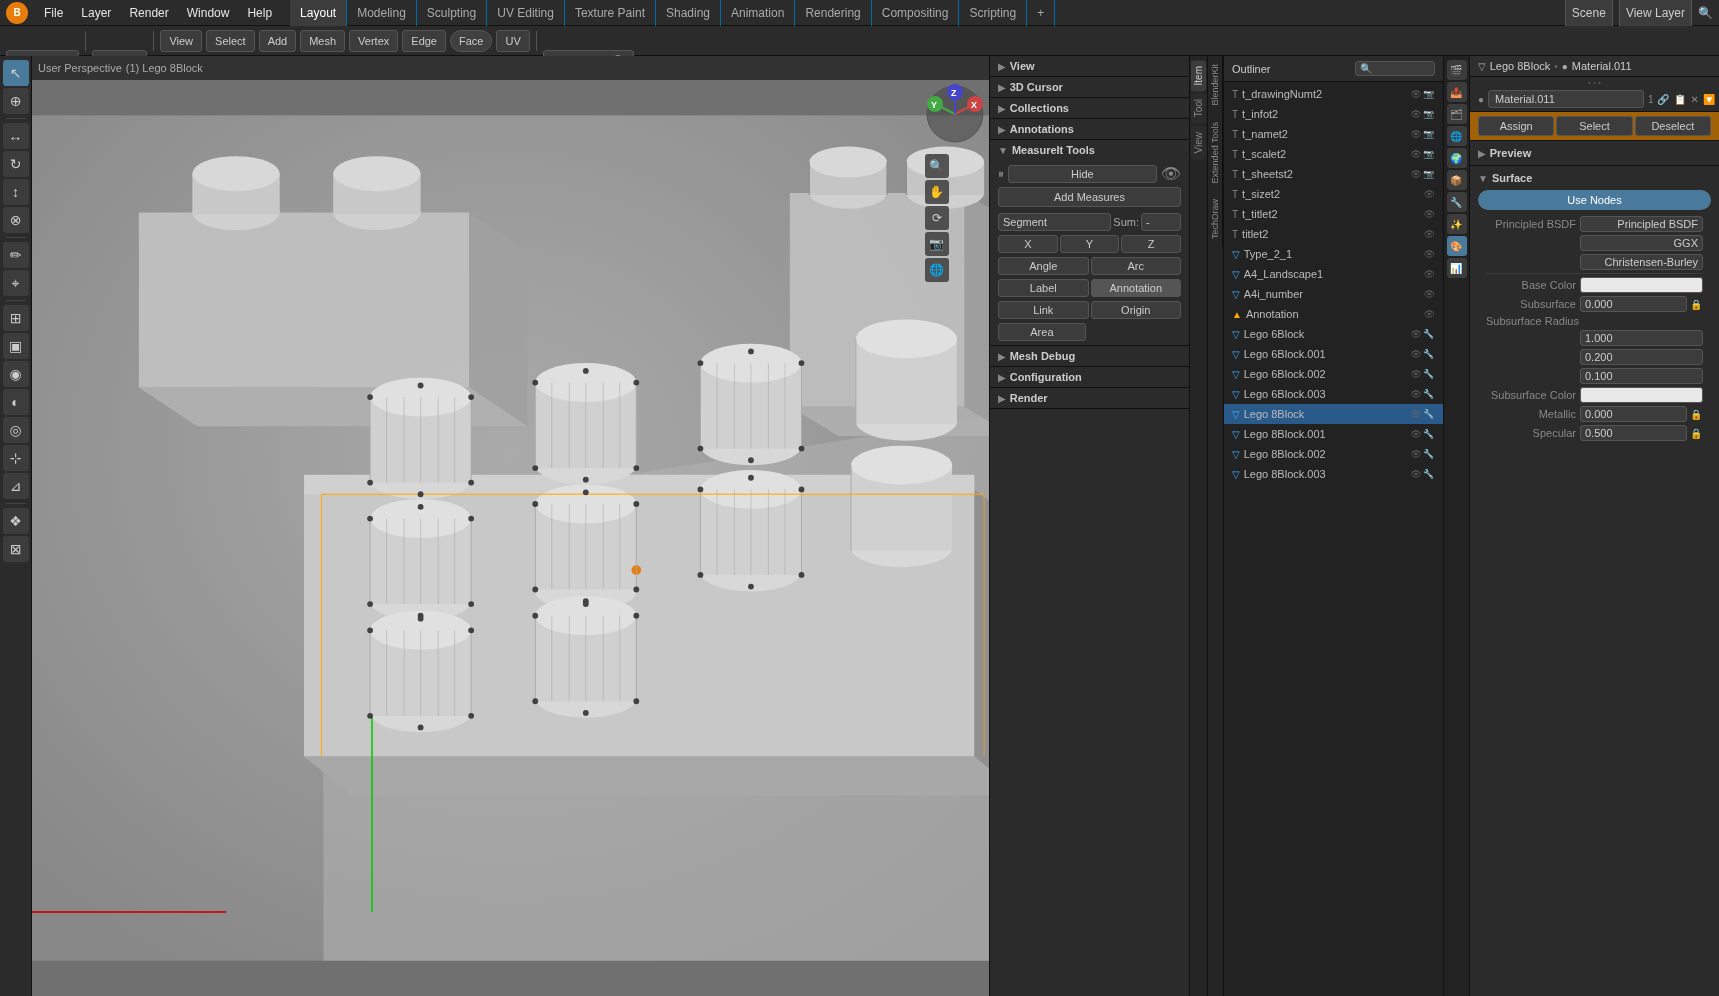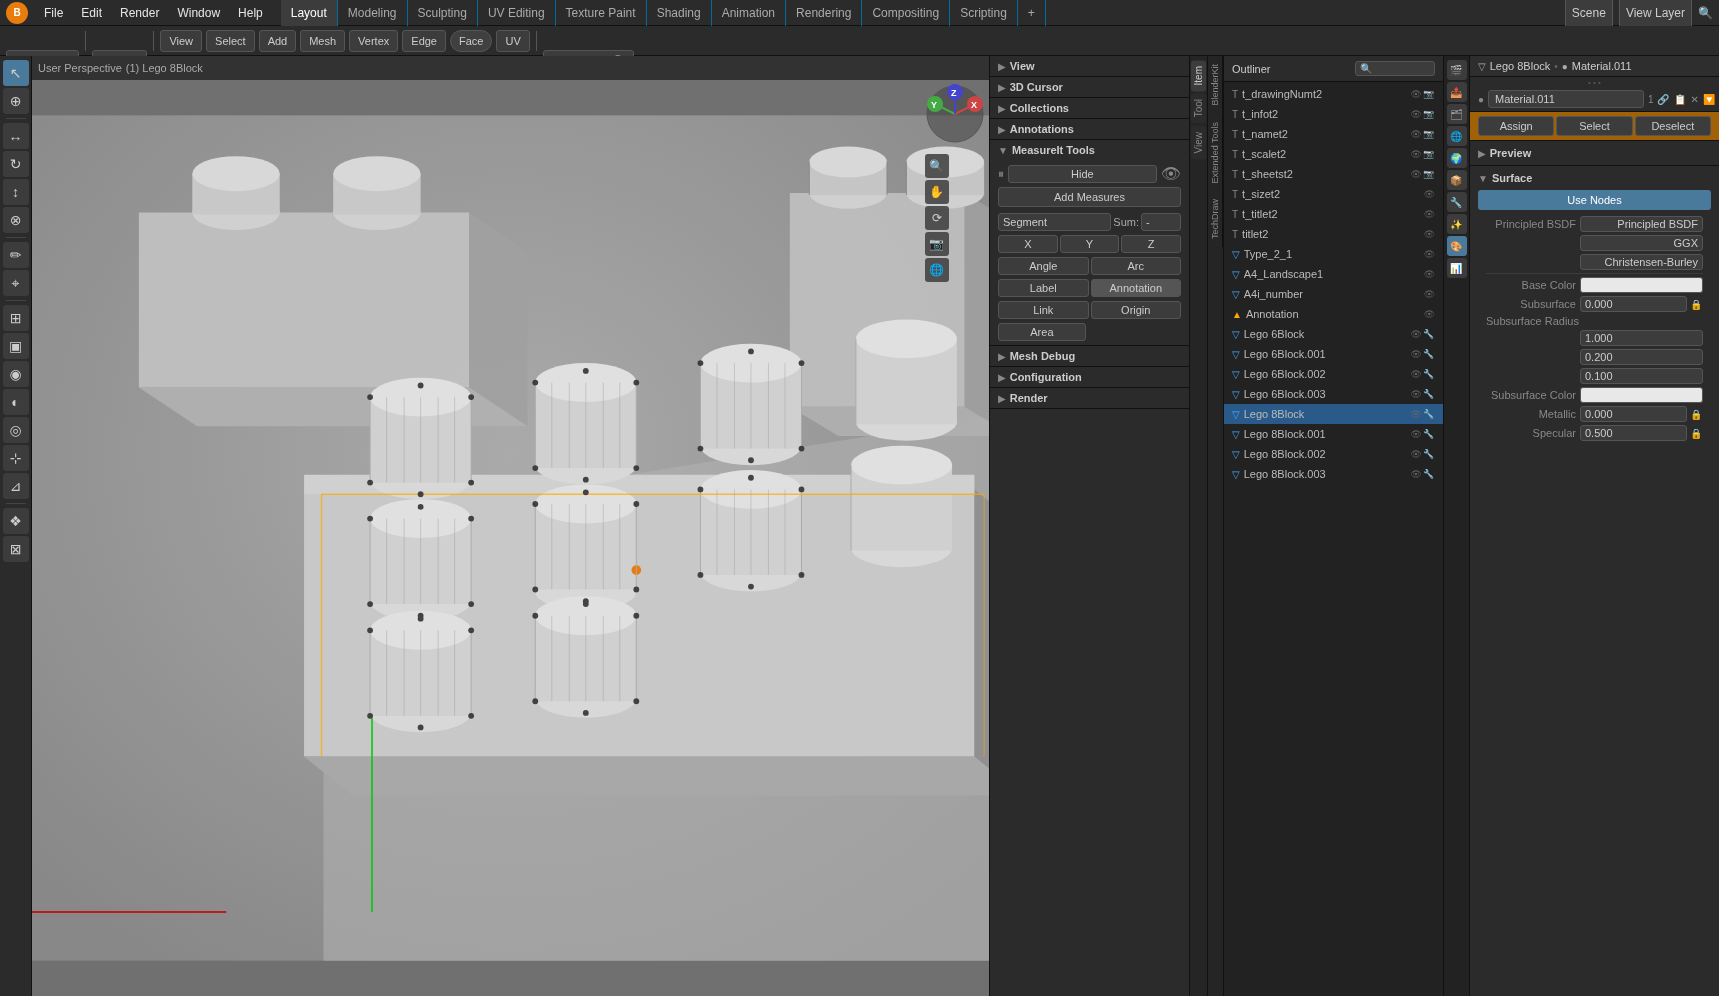--- a/index.html
+++ b/index.html
@@ -526,21 +526,21 @@
       font-size: 11px;
       color: #ccc;
       font-weight: 600;
     }
     .use-nodes-btn {
       width: 100%;
       background: #4a7a9b;
       border: none;
       color: #fff;
       padding: 4px;
-      border-radius: 3px;
+      border-radius: 10px;
       cursor: pointer;
       font-size: 11px;
       text-align: center;
       margin-bottom: 6px;
     }
 
     
     .prop-row {
       display: flex;
       align-items: center;
@@ -644,21 +644,21 @@
       border-top: 1px solid #3c3c3c;
       margin: 3px 8px;
     }
   </style>
 </head>
 <body>
 
 <div class="top-menu-bar">
   <div class="menu-logo">B</div>
   <div class="menu-item">File</div>
-  <div class="menu-item">Edit</div>
+  <div class="menu-item">Layer</div>
   <div class="menu-item">Render</div>
   <div class="menu-item">Window</div>
   <div class="menu-item">Help</div>
   <div class="workspace-tabs">
     <div class="workspace-tab active">Layout</div>
     <div class="workspace-tab">Modeling</div>
     <div class="workspace-tab">Sculpting</div>
     <div class="workspace-tab">UV Editing</div>
     <div class="workspace-tab">Texture Paint</div>
     <div class="workspace-tab">Shading</div>

